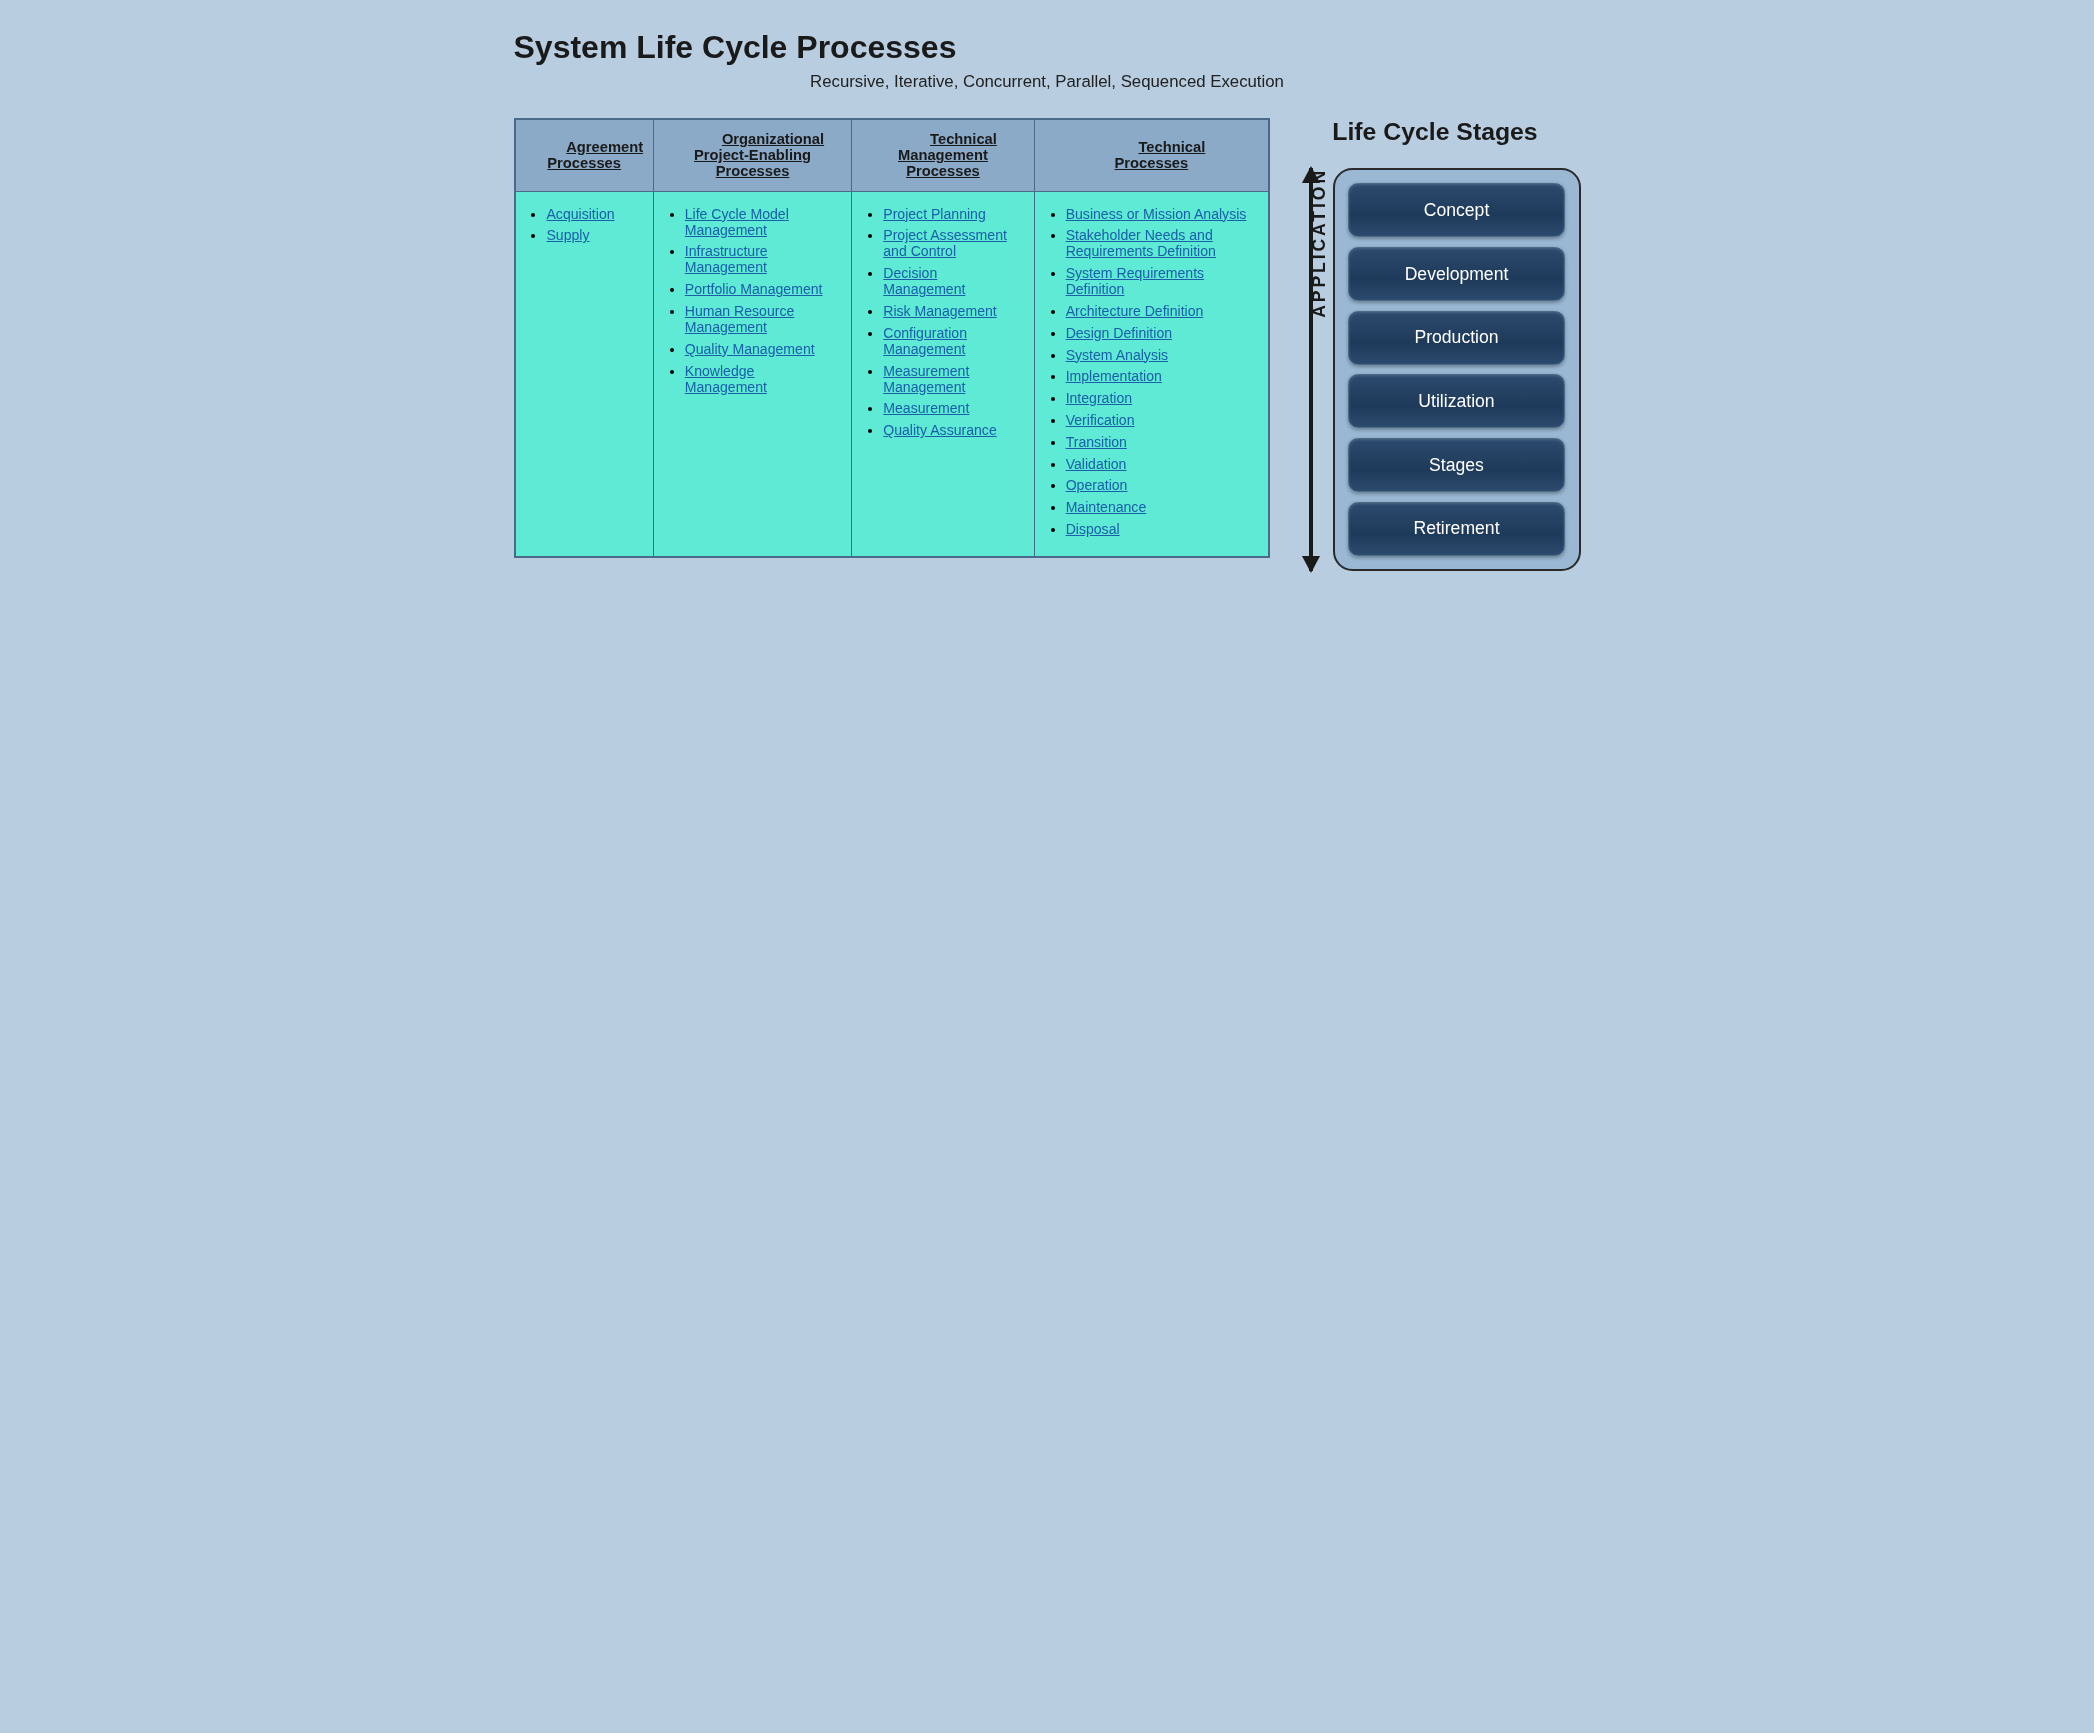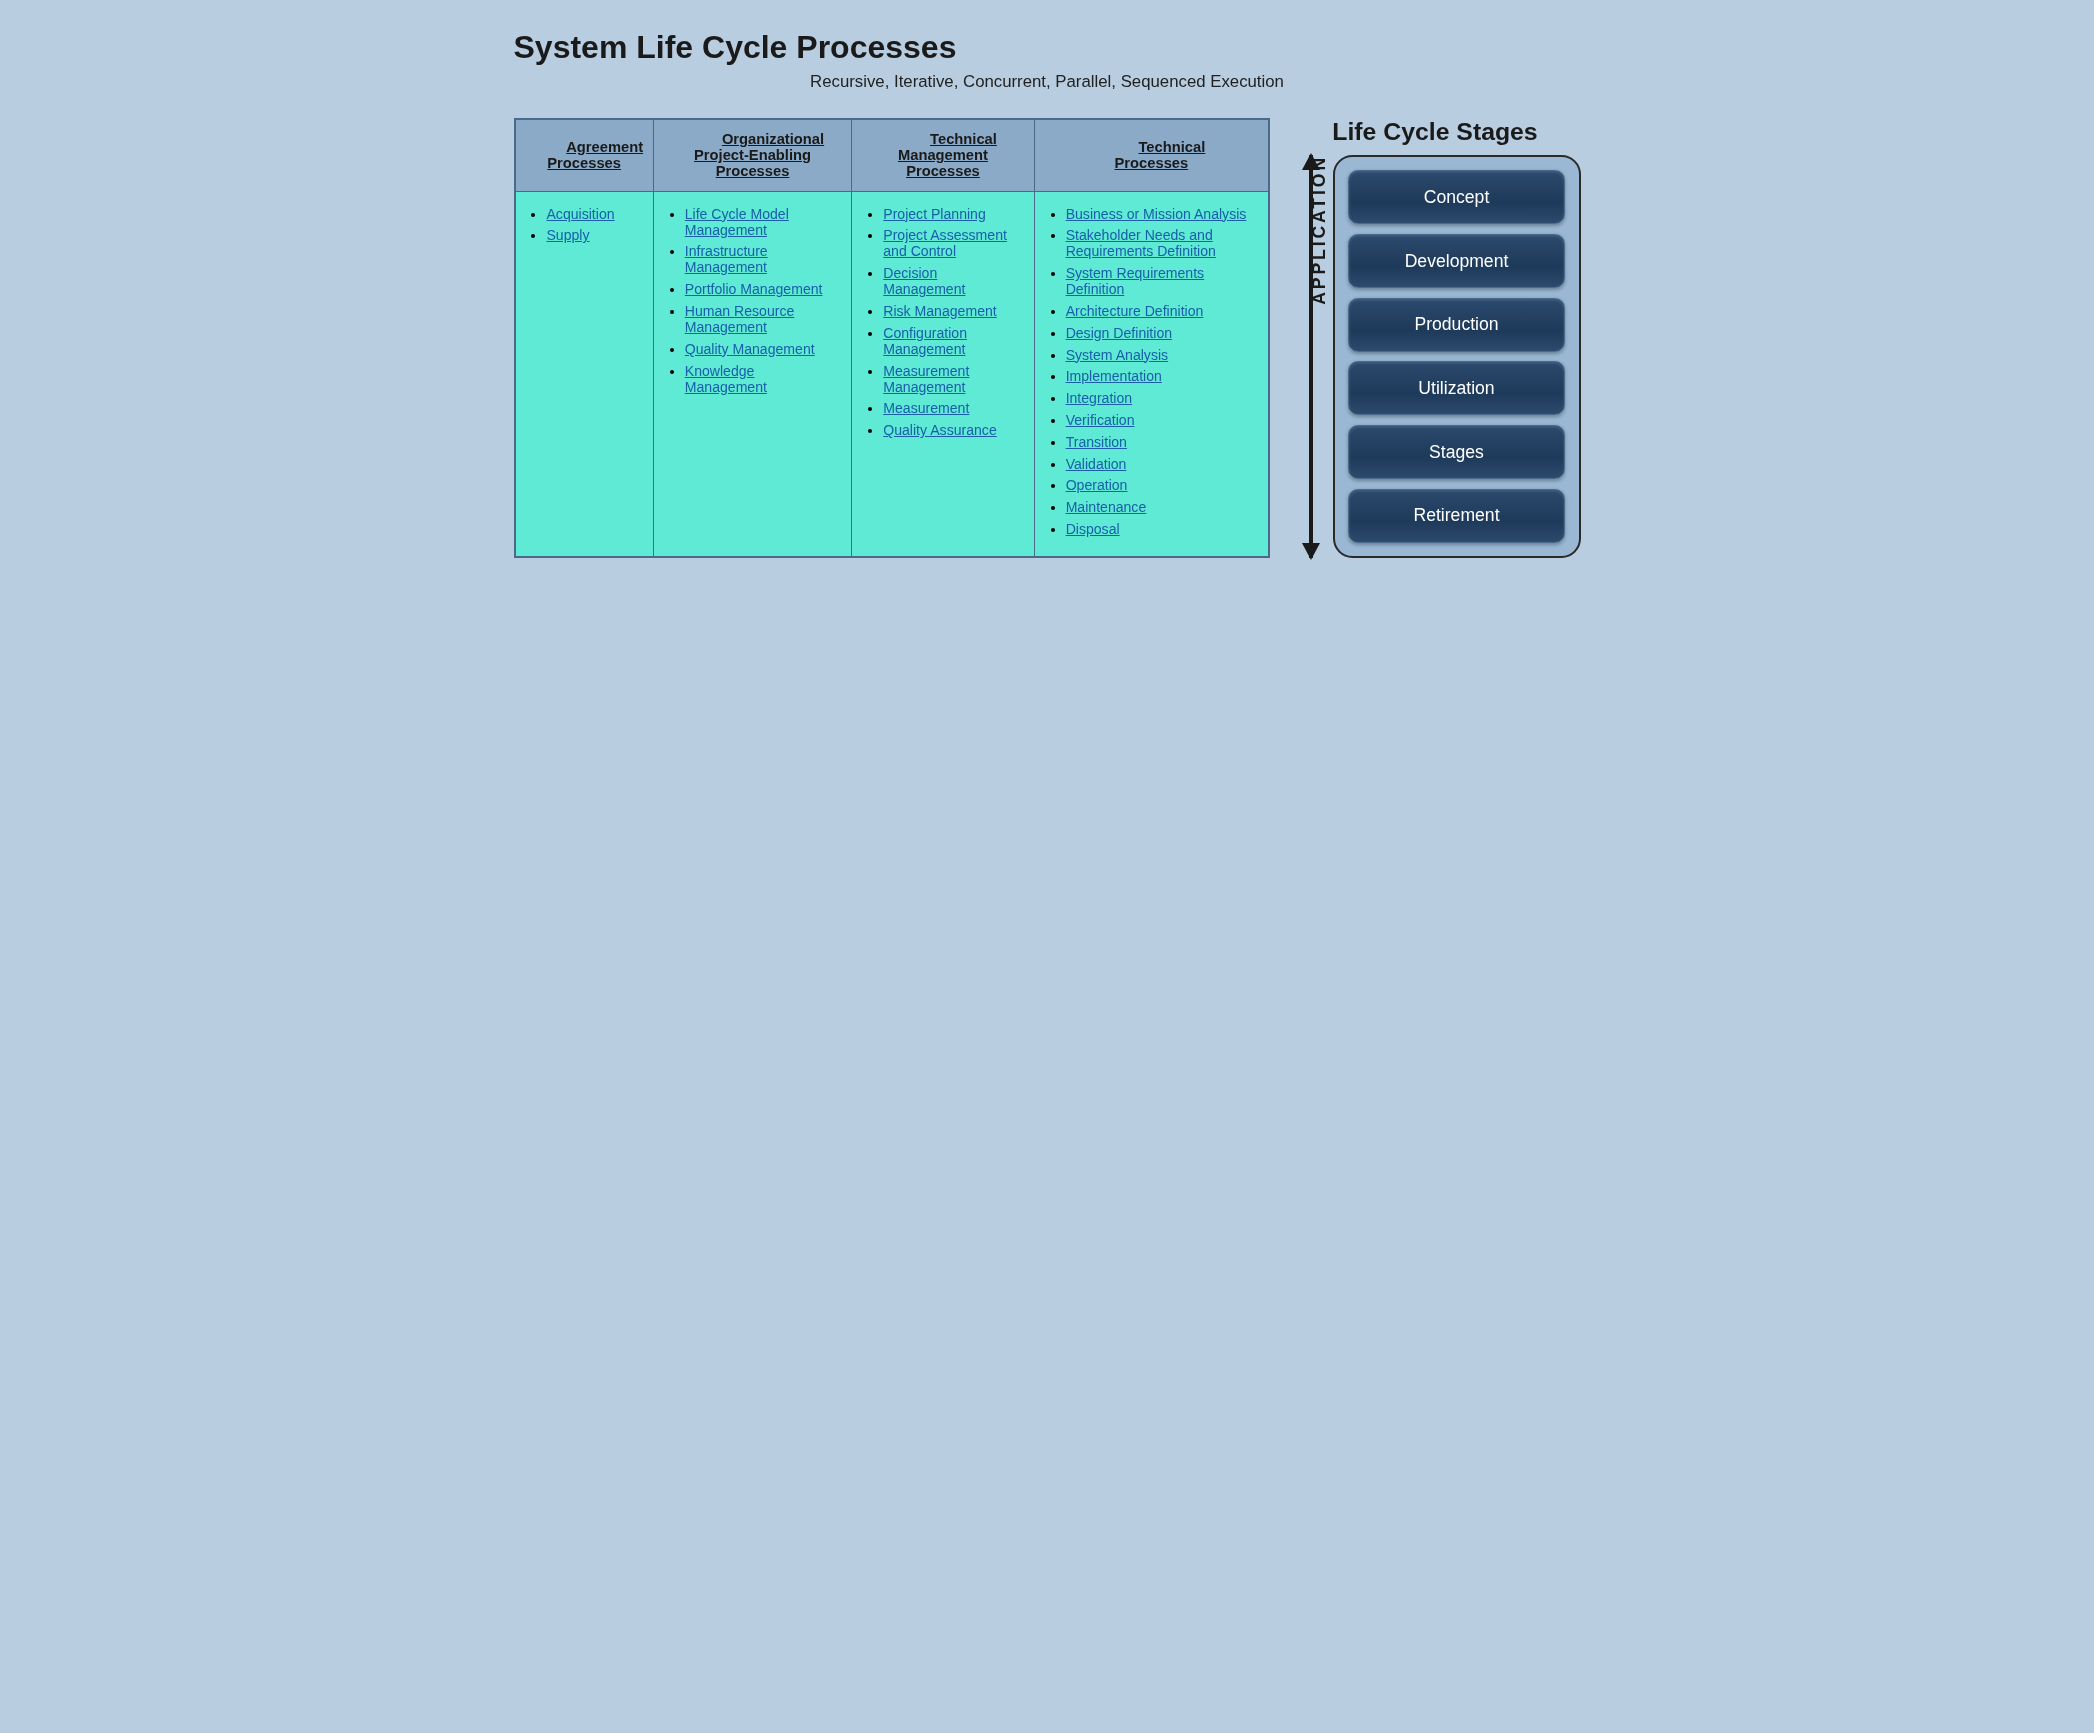--- a/index.html
+++ b/index.html
@@ -92,21 +92,21 @@
       flex: 0 0 291px;
       display: flex;
       flex-direction: column;
       align-items: center;
     }
     .life-cycle-title {
       font-size: 1.55em;
       font-weight: bold;
       color: #1a1a1a;
       text-align: center;
-      margin-bottom: 9px;
+      margin-bottom: 22px;
     }
     .life-cycle-container {
       display: flex;
       align-items: stretch;
       gap: 0;
       width: 100%;
     }
     .arrow-column {
       display: flex;
       flex-direction: column;

